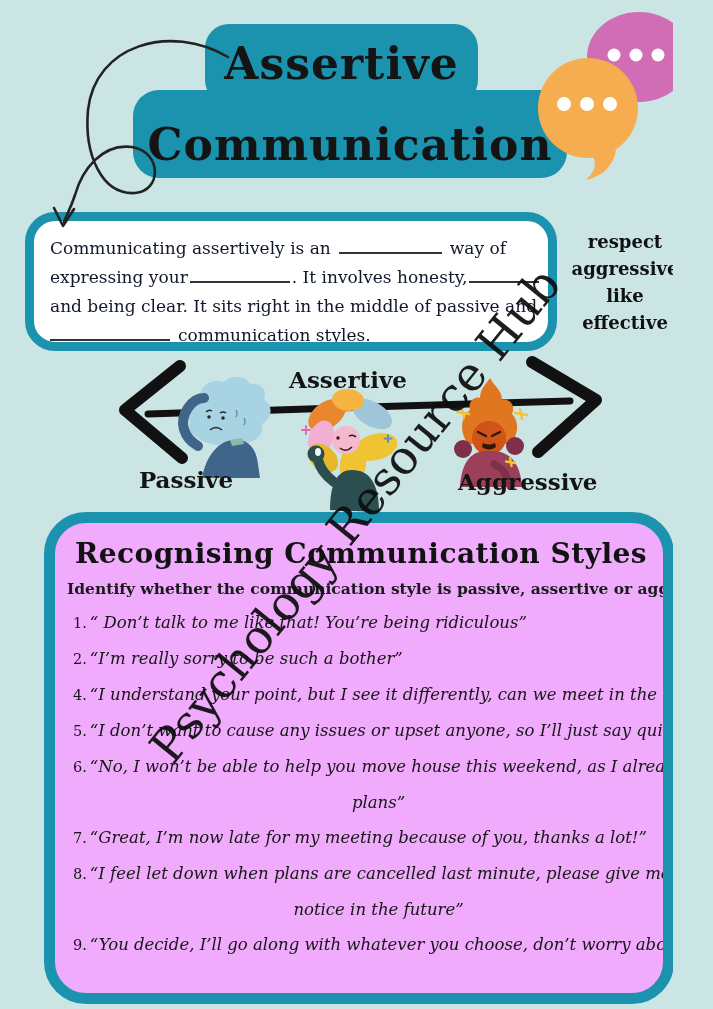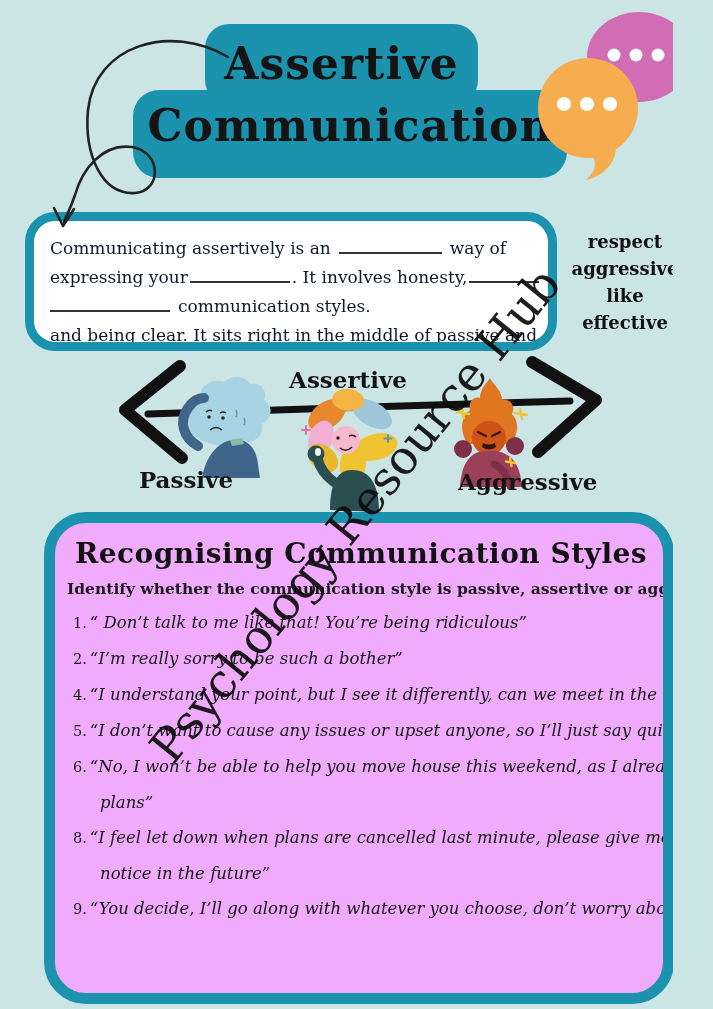--- a/index.html
+++ b/index.html
@@ -6,21 +6,21 @@
   .page{position:relative;width:673px;height:1009px;background:#cbe4e4;overflow:hidden;
         font-family:"DejaVu Serif",serif;color:#1c1c1c;}
 
   
   .title-box{position:absolute;background:#1b93ae;z-index:2;}
   .title-top{left:205px;top:24px;width:273px;height:80px;border-radius:24px;}
   .title-bottom{left:133px;top:90px;width:434px;height:88px;border-radius:26px;}
   .title-text{position:absolute;width:100%;text-align:center;font-weight:bold;color:#141414;
               font-size:44px;letter-spacing:1px;line-height:1;z-index:3;}
   .title-text.t1{left:205px;top:42px;width:273px;}
-  .title-text.t2{left:133px;top:104px;width:434px;}
+  .title-text.t2{left:133px;top:123px;width:434px;}
 
   
   .abs{position:absolute;}
   .bubbles{left:528px;top:2px;z-index:4;}
   .doodle{left:30px;top:8px;z-index:6;}
   .spectrum{left:90px;top:352px;z-index:3;}
 
   
   .fillin{position:absolute;left:25px;top:212px;width:532px;height:139px;background:#ffffff;
           border:9px solid #1b93ae;border-radius:30px;box-sizing:border-box;z-index:4;overflow:hidden;}
@@ -44,21 +44,21 @@
   
   .recog{position:absolute;left:44px;top:512px;width:630px;height:492px;background:#f0abfc;
          border:11px solid #1b93ae;border-radius:42px;box-sizing:border-box;z-index:4;overflow:hidden;}
   .recog-inner{padding:12px 6px 0 10px;}
   .recog-title{text-align:center;font-size:28px;font-weight:bold;letter-spacing:.5px;color:#121212;margin-top:2px;}
   .recog-instr{font-size:15.5px;font-weight:600;margin:9px 0 0 2px;color:#1a1a1a;white-space:nowrap;}
   .q-list{margin:7px 0 0 8px;font-size:16.5px;line-height:35px;color:#161616;}
   .q-item{white-space:nowrap;}
   .q-num{font-style:normal;font-size:14.5px;margin-right:3px;}
   .q-text{font-style:italic;}
-  .q-cont{font-style:italic;padding-left:27px;white-space:nowrap;}
+  .q-cont{font-style:italic;padding-left:27px;white-space:nowrap;text-align:center;}
 
   
   .watermark{position:absolute;left:355px;top:515px;transform:translate(-50%,-50%) rotate(-51deg);
              font-size:47px;color:#0d0d0d;white-space:nowrap;opacity:.93;z-index:50;
              pointer-events:none;font-family:"DejaVu Serif",serif;}
 </style>
 </head>
 <body>
 
 <div class="page">
@@ -93,24 +93,24 @@
 
   <div class="fillin">
     <div class="fillin-inner">
       <div>
         <span>Communicating assertively is an</span><span class="blank b1"></span><span>way of</span>
       </div>
       <div>
         <span>expressing your</span><span class="blank b2"></span><span>. It involves honesty,</span><span class="blank b3"></span>
       </div>
       <div>
+        <span>and being clear. It sits right in the middle of passive and</span>
+      </div>
+      <div>
         <span class="blank b4"></span><span>communication styles.</span>
-      </div>
-      <div>
-        <span>and being clear. It sits right in the middle of passive and</span>
       </div>
     </div>
   </div>
 
   <div class="wordbank">
 
   <div>respect</div>
       <div>aggressive</div>
       <div>like</div>
       <div>effective</div>
@@ -197,20 +197,23 @@
 
           <div class="q-item">
             <span class="q-num">5.</span><span class="q-text">“I don’t want to cause any issues or upset anyone, so I’ll just say quiet”</span>
           </div>
 
           <div class="q-item">
             <span class="q-num">6.</span><span class="q-text">“No, I won’t be able to help you move house this weekend, as I already have</span>
           </div>
           <div class="q-cont">plans”</div>
 
+          <div class="q-item">
+            <span class="q-num">7.</span><span class="q-text">“Great, I’m now late for my meeting because of you, thanks a lot!”</span>
+          </div>
 
           <div class="q-item">
             <span class="q-num">8.</span><span class="q-text">“I feel let down when plans are cancelled last minute, please give me some</span>
           </div>
           <div class="q-cont">notice in the future”</div>
 
           <div class="q-item">
             <span class="q-num">9.</span><span class="q-text">“You decide, I’ll go along with whatever you choose, don’t worry about me!”</span>
           </div>
 

